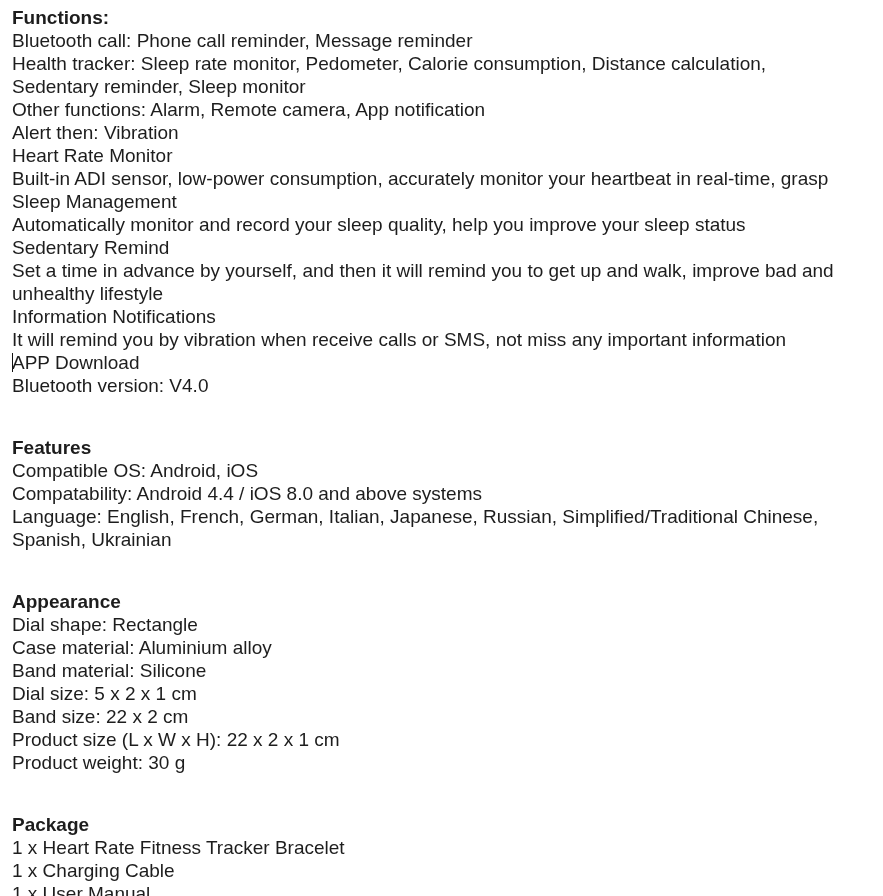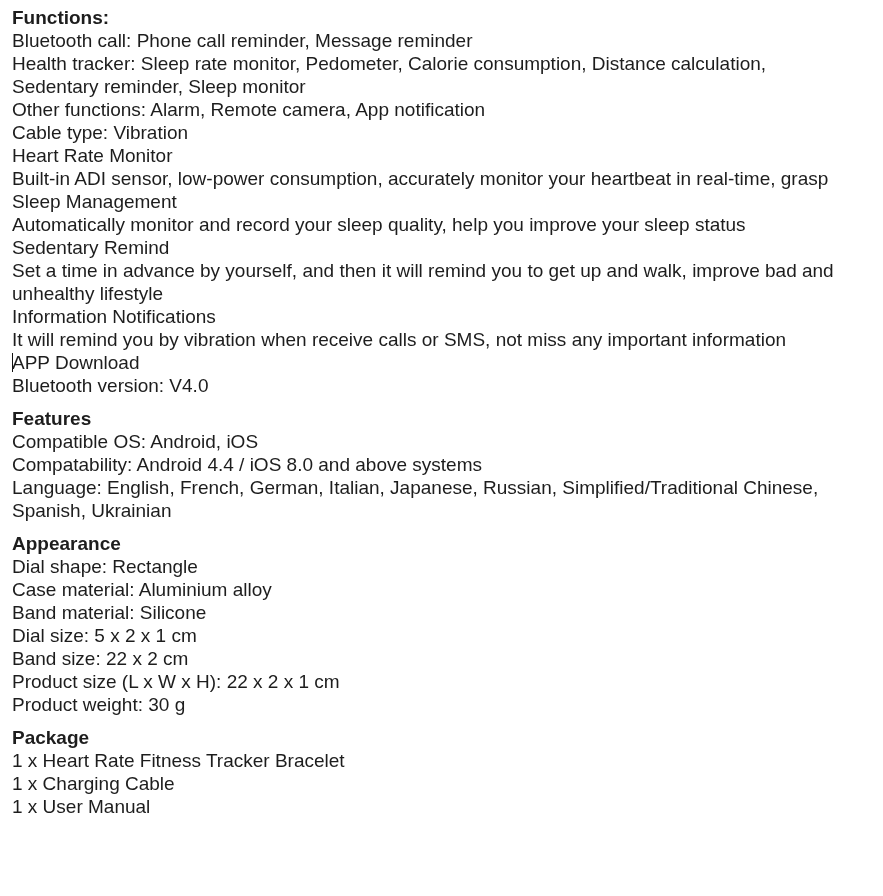--- a/index.html
+++ b/index.html
@@ -14,21 +14,21 @@
     font-family: "Liberation Sans", sans-serif;
     font-size: 19px;
     line-height: 23px;
     color: #1d1d1d;
     -webkit-font-smoothing: antialiased;
   }
   main {
     padding: 6px 6px 0 12px;
   }
   section + section {
-    margin-top: 10px;
+    margin-top: 39px;
   }
   .heading {
     font-weight: bold;
     white-space: nowrap;
   }
   .line {
     white-space: nowrap;
     position: relative;
   }
   .caret {
@@ -44,21 +44,21 @@
 <body>
 
 <main>
   <div id="sections">
       <section>
         <div class="heading">Functions:</div>
         <div class="line">Bluetooth call: Phone call reminder, Message reminder</div>
         <div class="line">Health tracker: Sleep rate monitor, Pedometer, Calorie consumption, Distance calculation,</div>
         <div class="line">Sedentary reminder, Sleep monitor</div>
         <div class="line">Other functions: Alarm, Remote camera, App notification</div>
-        <div class="line">Cable type: Vibration</div>
+        <div class="line">Alert then: Vibration</div>
         <div class="line">Heart Rate Monitor</div>
         <div class="line">Built-in ADI sensor, low-power consumption, accurately monitor your heartbeat in real-time, grasp</div>
         <div class="line">Sleep Management</div>
         <div class="line">Automatically monitor and record your sleep quality, help you improve your sleep status</div>
         <div class="line">Sedentary Remind</div>
         <div class="line">Set a time in advance by yourself, and then it will remind you to get up and walk, improve bad and</div>
         <div class="line">unhealthy lifestyle</div>
         <div class="line">Information Notifications</div>
         <div class="line">It will remind you by vibration when receive calls or SMS, not miss any important information</div>
         <div class="line"><span class="caret"></span>APP Download</div>

